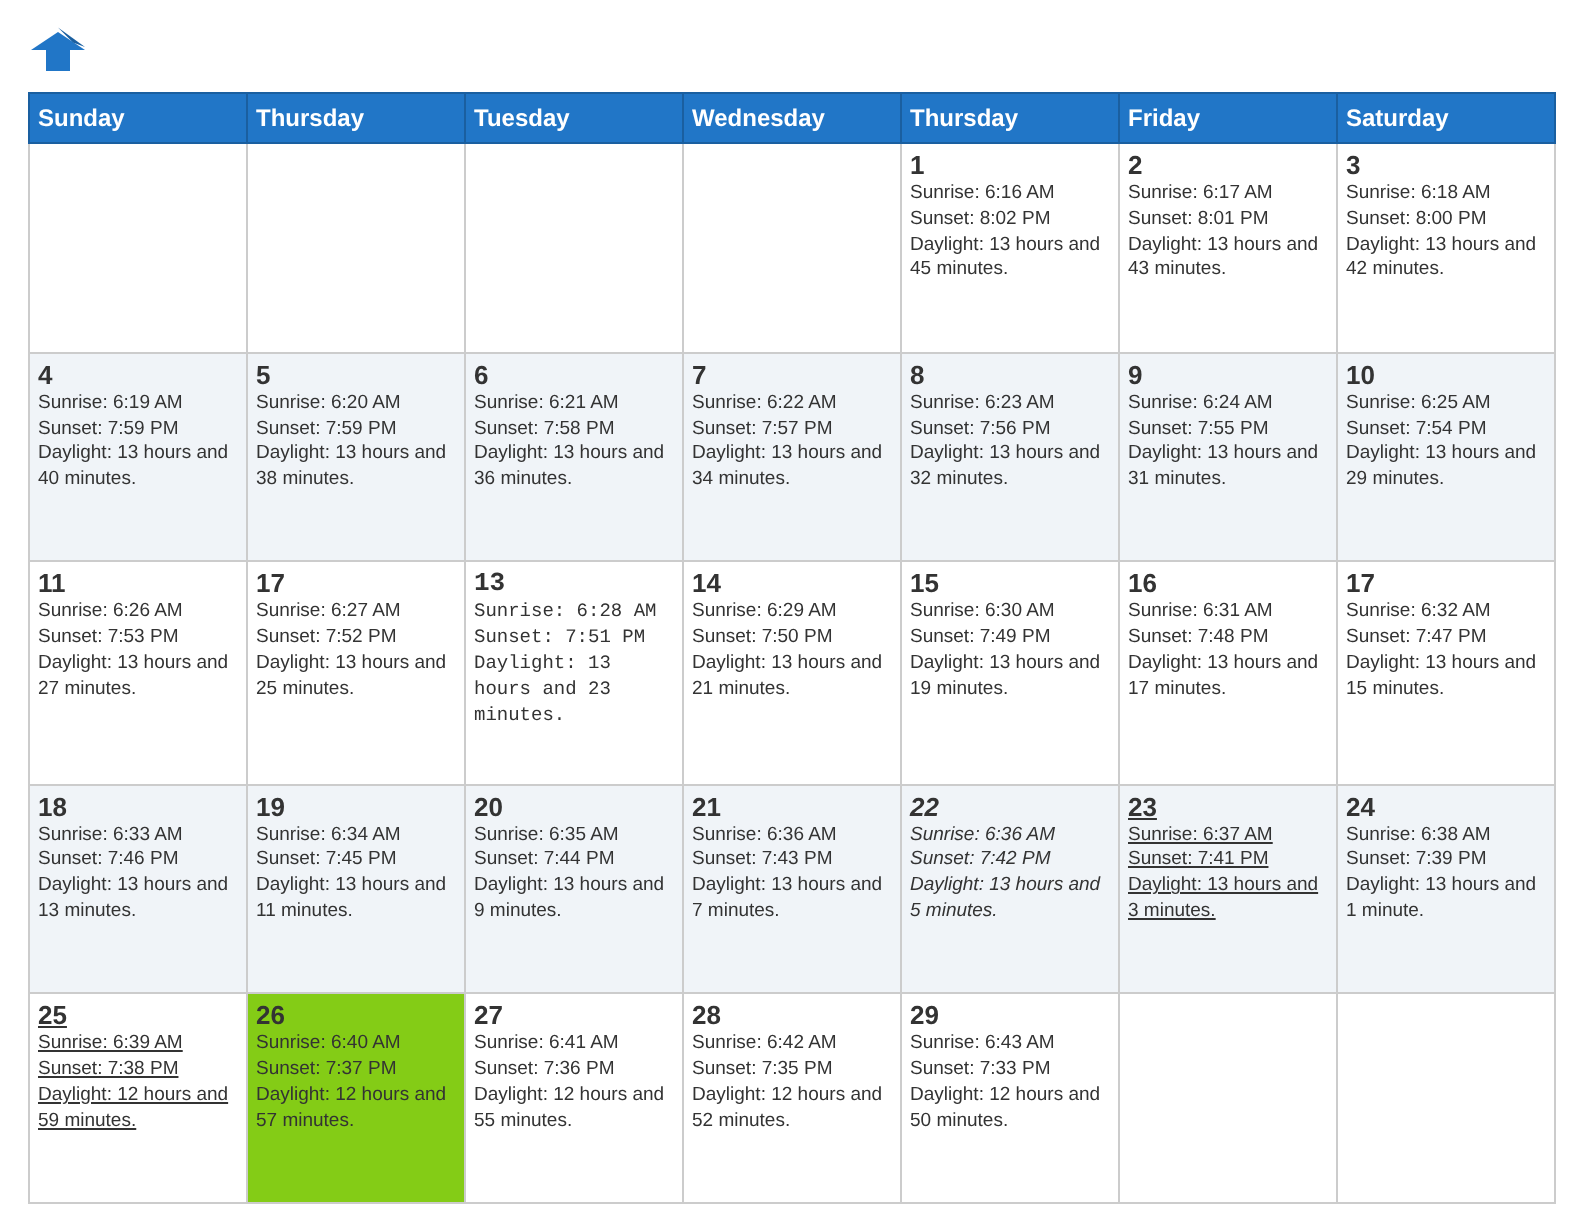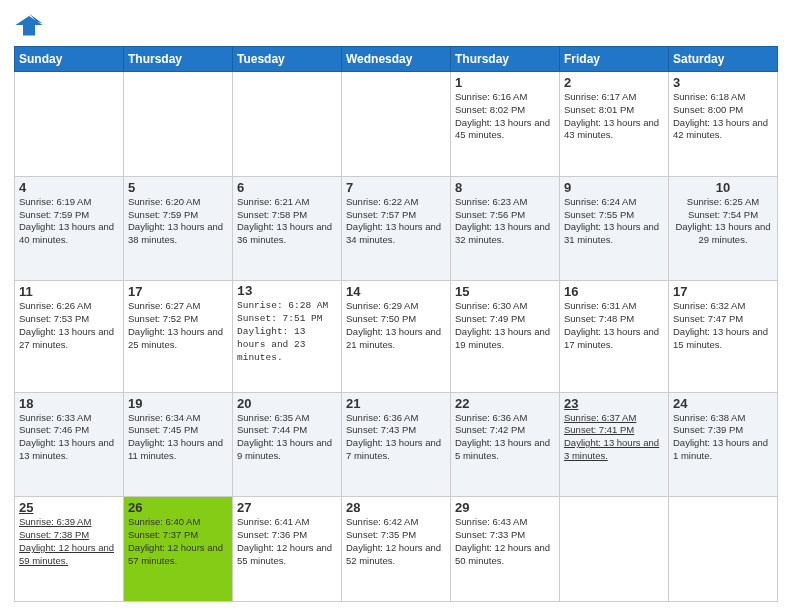--- a/index.html
+++ b/index.html
@@ -189,21 +189,21 @@
 Daylight: 13 hours
 and 32 minutes.</div>
           </td>
           <td style="background: rgb(240, 244, 248);">
             <span class="day-num">9</span>
             <div class="day-info">Sunrise: 6:24 AM
 Sunset: 7:55 PM
 Daylight: 13 hours
 and 31 minutes.</div>
           </td>
-          <td style="background: rgb(240, 244, 248); text-align: center;">
+          <td style="background: rgb(240, 244, 248);">
             <span class="day-num">10</span>
             <div class="day-info">Sunrise: 6:25 AM
 Sunset: 7:54 PM
 Daylight: 13 hours
 and 29 minutes.</div>
           </td>
         </tr>
         <tr>
           <td style="background: rgb(255, 255, 255);">
             <span class="day-num">11</span>
@@ -277,21 +277,21 @@
 Daylight: 13 hours
 and 9 minutes.</div>
           </td>
           <td style="background: rgb(240, 244, 248);">
             <span class="day-num">21</span>
             <div class="day-info">Sunrise: 6:36 AM
 Sunset: 7:43 PM
 Daylight: 13 hours
 and 7 minutes.</div>
           </td>
-          <td style="background: rgb(240, 244, 248);">
+          <td style="background: rgb(240, 244, 248); font-style: italic;">
             <span class="day-num">22</span>
             <div class="day-info">Sunrise: 6:36 AM
 Sunset: 7:42 PM
 Daylight: 13 hours
 and 5 minutes.</div>
           </td>
           <td style="background: rgb(240, 244, 248); text-decoration: underline;">
             <span class="day-num">23</span>
             <div class="day-info">Sunrise: 6:37 AM
 Sunset: 7:41 PM

